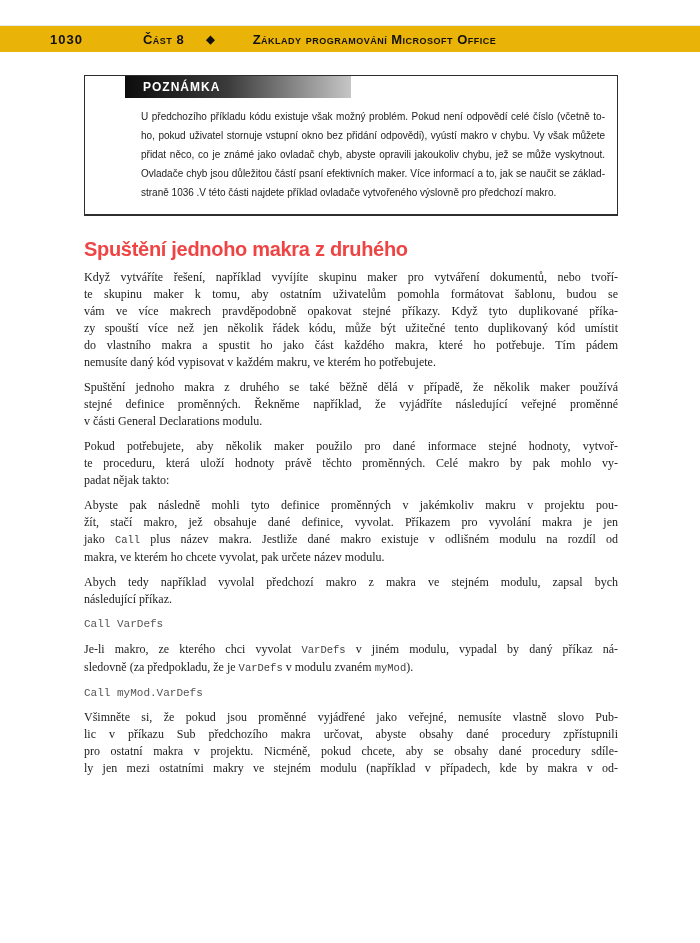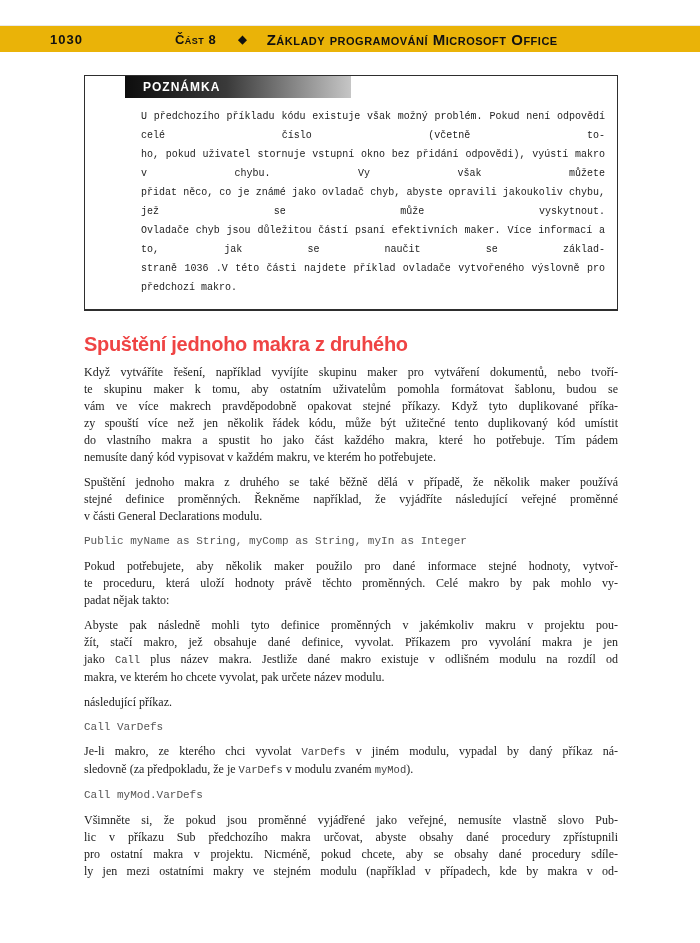--- a/index.html
+++ b/index.html
@@ -25,32 +25,32 @@
     font-family: "Liberation Sans", sans-serif;
     font-weight: bold;
     color: #111;
   }
   .header-bar .pagenum {
     margin-left: 50px;
     font-size: 13px;
     letter-spacing: 1px;
   }
   .header-bar .part {
-    margin-left: 92px;
+    margin-left: 60px;
     font-size: 13px;
     font-variant: small-caps;
     letter-spacing: 0.5px;
   }
   .header-bar .diamond {
     margin-left: 22px;
     font-size: 11px;
   }
   .header-bar .book-title {
-    margin-left: 20px;
-    font-size: 15px;
+    margin-left: 38px;
+    font-size: 13px;
     font-variant: small-caps;
     letter-spacing: 0.5px;
   }
   
   .content {
     position: absolute;
     top: 75px; left: 84px;
     width: 534px;
   }
   
@@ -67,21 +67,21 @@
     background: linear-gradient(to right, #0d0d0d 0%, #3a3a3a 45%, #c6c6c6 100%);
     color: #ffffff;
     font-family: "Liberation Sans", sans-serif;
     font-weight: bold;
     font-size: 12px;
     letter-spacing: 1px;
     line-height: 22px;
     padding-left: 18px;
   }
   .note-text {
-    font-family: Liberation Mono, monospace;
+    font-family: Liberation Sans, sans-serif;
     font-size: 10px;
     line-height: 19px;
     color: #222;
     padding: 9px 12px 0 16px;
   }
   
   .section-heading {
     font-family: "Liberation Sans", sans-serif;
     font-weight: bold;
     font-size: 20px;
@@ -149,37 +149,37 @@
         <div class="jline">do vlastního makra a spustit ho jako část každého makra, které ho potřebuje. Tím pádem</div>
         <div class="jline last">nemusíte daný kód vypisovat v každém makru, ve kterém ho potřebujete.</div>
       </div>
 
     <div class="para">
         <div class="jline">Spuštění jednoho makra z druhého se také běžně dělá v případě, že několik maker používá</div>
         <div class="jline">stejné definice proměnných. Řekněme například, že vyjádříte následující veřejné proměnné</div>
         <div class="jline last">v části General Declarations modulu.</div>
       </div>
 
-    <div class="code-block">Public myName as String, myComp as String, myIn as Integer</div>
 
     <div class="para">
         <div class="jline">Pokud potřebujete, aby několik maker použilo pro dané informace stejné hodnoty, vytvoř-</div>
         <div class="jline">te proceduru, která uloží hodnoty právě těchto proměnných. Celé makro by pak mohlo vy-</div>
         <div class="jline last">padat nějak takto:</div>
       </div>
 
 
     <div class="para">
         <div class="jline">Abyste pak následně mohli tyto definice proměnných v jakémkoliv makru v projektu pou-</div>
         <div class="jline">žít, stačí makro, jež obsahuje dané definice, vyvolat. Příkazem pro vyvolání makra je jen</div>
         <div class="jline"><span>jako </span><span class="mono">Call</span><span> plus název makra. Jestliže dané makro existuje v odlišném modulu na rozdíl od</span></div>
         <div class="jline last">makra, ve kterém ho chcete vyvolat, pak určete název modulu.</div>
       </div>
 
     <div class="para">
+        <div class="jline">Abych tedy například vyvolal předchozí makro z makra ve stejném modulu, zapsal bych</div>
         <div class="jline last">následující příkaz.</div>
       </div>
 
     <div class="code-block">Call VarDefs</div>
 
     <div class="para">
         <div class="jline"><span>Je-li makro, ze kterého chci vyvolat </span><span class="mono">VarDefs</span><span> v jiném modulu, vypadal by daný příkaz ná-</span></div>
         <div class="jline last"><span>sledovně (za předpokladu, že je </span><span class="mono">VarDefs</span><span> v modulu zvaném </span><span class="mono">myMod</span><span>).</span></div>
       </div>
 

